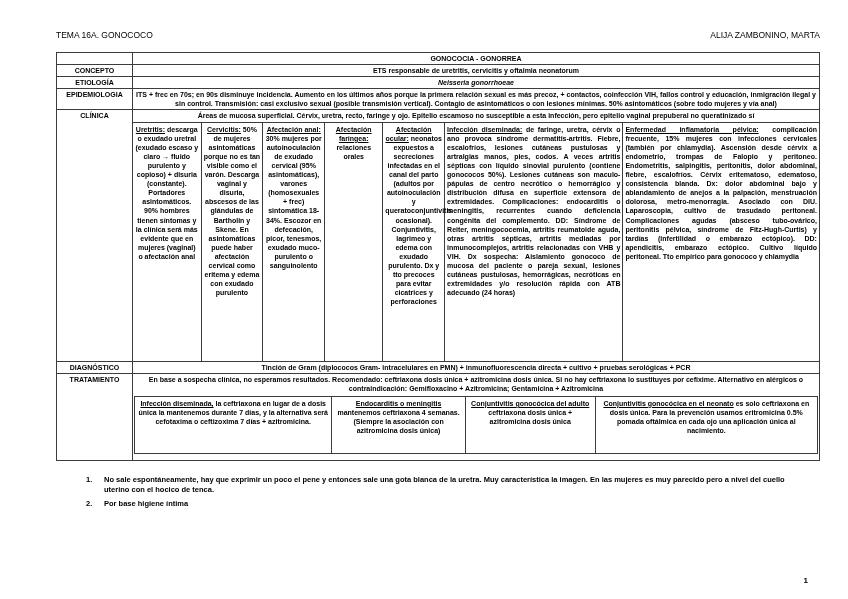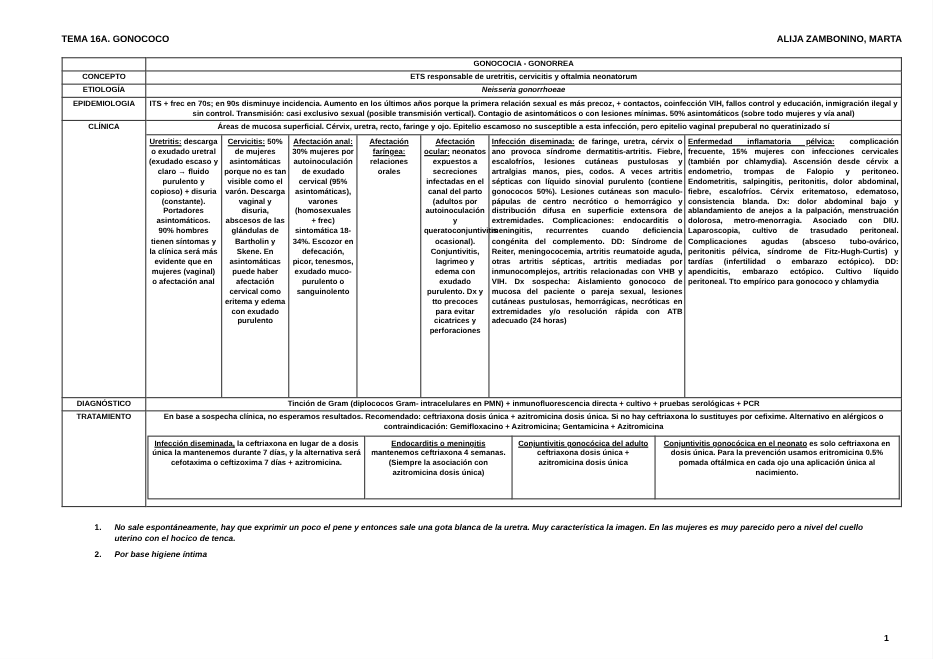--- a/index.html
+++ b/index.html
@@ -3,21 +3,21 @@
 <meta charset="utf-8">
 <style>
   * { margin:0; padding:0; box-sizing:border-box; }
   html,body { background:#e9e9e9; }
   body { font-family:"Liberation Sans", sans-serif; color:#000; }
   .page {
     position:relative; width:848px; height:599px; background:#ffffff;
     padding:30px 28px 0 56px; overflow:hidden; margin:0 auto;
   }
   .doc-header { display:flex; justify-content:space-between; align-items:flex-start;
-    font-size:8.5px; font-weight:bold; margin-bottom:12px; }
+    font-size:8.5px; font-weight:normal; margin-bottom:12px; }
   .main-table { width:100%; border-collapse:collapse; table-layout:fixed;
     font-size:7px; font-weight:bold; line-height:1.3; }
   .main-table td { border:1px solid #3c3c3c; padding:1px 3px; vertical-align:top; }
   .col-label { width:76px; }
   .label-cell { text-align:center; vertical-align:middle; font-size:7px; }
   .center { text-align:center; }
   .justify { text-align:justify; text-align-last:center; }
   .italic { font-style:italic; }
   .u { text-decoration:underline; }
   .title-cell { text-align:center; }
@@ -30,21 +30,21 @@
   .w5{width:26%; text-align:justify;} .w6{width:28.5%; text-align:justify;}
   .ccol.centered { text-align:center; }
   .trat-intro { text-align:center; padding:1px 4px; }
   .trat-cols { display:flex; margin:2px 1px 6px 1px; }
   .tcol { border:1px solid #3c3c3c; padding:2px 3px; text-align:center; min-height:58px; }
   .tcol + .tcol { border-left:none; }
   .t0{width:29%;} .t1{width:19.5%;} .t2{width:19%;} .t3{width:32.5%;}
   .notes { margin-top:14px; padding-left:30px; font-size:7.5px; font-weight:bold; line-height:1.4; }
   .note { display:flex; margin-bottom:3px; }
   .note-num { width:18px; flex:none; }
-  .note-text { flex:1; padding-right:10px;font-style:italic; }
+  .note-text { flex:1; padding-right:10px; }
   .page-number { position:absolute; right:40px; bottom:14px; font-size:8px; font-weight:bold; }
 </style>
 </head>
 <body>
 
 <div class="page">
 
   <div class="doc-header">
     <span class="doc-title">TEMA 16A. GONOCOCO</span>
     <span class="doc-author">ALIJA ZAMBONINO, MARTA</span>

